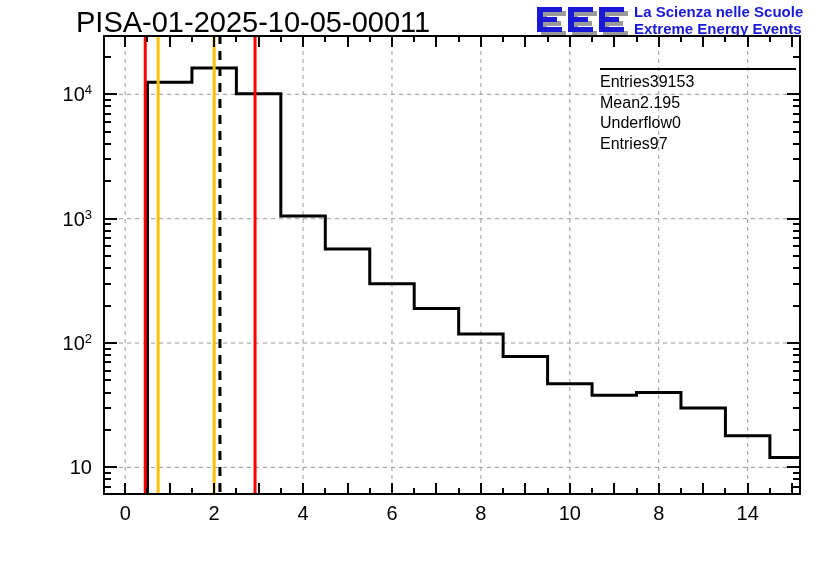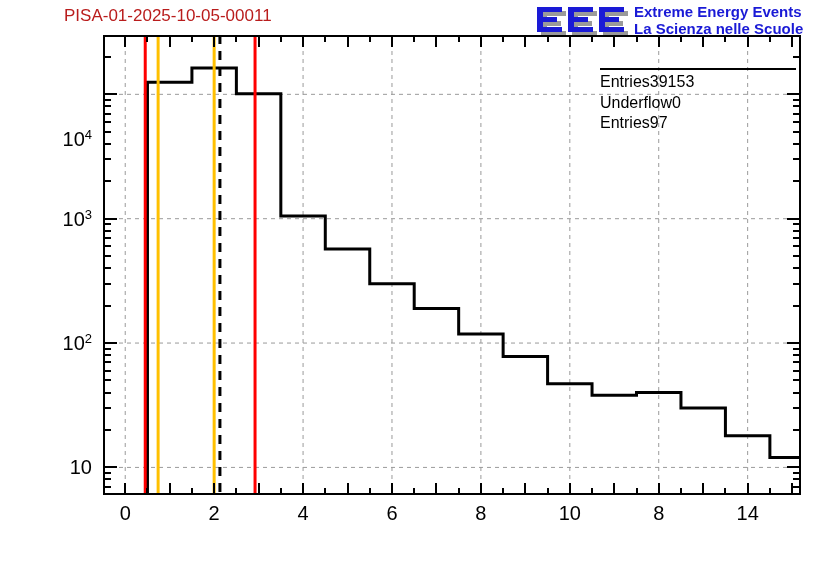--- a/index.html
+++ b/index.html
@@ -2,23 +2,23 @@
 <html><head>
 <meta charset="utf-8">
 <title>PISA-01-2025-10-05-00011</title>
 <style>
   html,body{margin:0;padding:0;background:#ffffff;}
   body{width:836px;height:572px;overflow:hidden;font-family:"Liberation Sans",sans-serif;color:#000;}
   #root{position:relative;width:836px;height:572px;background:#fff;}
 
   
   .plot-title{
-    position:absolute;left:64px;top:6px;
-    font-size:17px;font-weight:normal;letter-spacing:0px;
-    color:#b91c1c;white-space:nowrap;
+    position:absolute;left:76px;top:6px;
+    font-size:29px;font-weight:normal;letter-spacing:0px;
+    color:#000000;white-space:nowrap;
   }
 
   
   .logo-wrap{position:absolute;left:536px;top:2px;width:296px;height:40px;}
   .logo-mark{position:absolute;left:0;top:1px;width:92px;height:36px;}
   .logo-text{position:absolute;left:98px;top:1px;color:#1a1ad6;
     font-size:15px;line-height:17px;font-weight:bold;white-space:nowrap;}
   .logo-text div{letter-spacing:0px;}
 
   
@@ -79,22 +79,22 @@
         <rect x="32" y="14" width="20" height="5"></rect>
         <rect x="32" y="24" width="25" height="5"></rect>
         <rect x="32" y="4" width="6" height="25"></rect>
         <rect x="63" y="4" width="25" height="5"></rect>
         <rect x="63" y="14" width="20" height="5"></rect>
         <rect x="63" y="24" width="25" height="5"></rect>
         <rect x="63" y="4" width="6" height="25"></rect>
       </g>
     </svg>
     <div class="logo-text">
+      <div>La Scienza nelle Scuole</div>
       <div>Extreme Energy Events</div>
-      <div>La Scienza nelle Scuole</div>
     </div>
   </div>
 
   <div class="plot-area">
     <svg id="plot-svg" width="698" height="460" viewBox="0 0 698 460" xmlns="http://www.w3.org/2000/svg">
         <line x1="0" y1="432.41112398751596" x2="698" y2="432.41112398751596" stroke="#9a9a9a" stroke-width="1" stroke-dasharray="4,4"></line>
         <line x1="0" y1="308.05218096803287" x2="698" y2="308.05218096803287" stroke="#9a9a9a" stroke-width="1" stroke-dasharray="4,4"></line>
         <line x1="0" y1="183.69323794854984" x2="698" y2="183.69323794854984" stroke="#9a9a9a" stroke-width="1" stroke-dasharray="4,4"></line>
         <line x1="0" y1="59.33429492906674" x2="698" y2="59.33429492906674" stroke="#9a9a9a" stroke-width="1" stroke-dasharray="4,4"></line>
         <line x1="22.229299363057326" y1="0" x2="22.229299363057326" y2="460" stroke="#9a9a9a" stroke-width="1" stroke-dasharray="4,4"></line>
@@ -112,21 +112,21 @@
         <line x1="116.92611464968152" y1="0" x2="116.92611464968152" y2="460" stroke="#000000" stroke-width="3" stroke-dasharray="9,7"></line>
         <line x1="152.04840764331212" y1="0" x2="152.04840764331212" y2="460" stroke="#ff0000" stroke-width="3"></line>
       </svg>
   </div>
   <div class="frame"></div>
 
   <div id="ylabels">
       <div class="ylab" style="top: 467.411px; width: 92px; left: 0px; right: auto; text-align: right;">10</div>
       <div class="ylab" style="top: 343.052px; width: 92px; left: 0px; right: auto; text-align: right;"><span>10</span><sup>2</sup></div>
       <div class="ylab" style="top: 218.693px; width: 92px; left: 0px; right: auto; text-align: right;"><span>10</span><sup>3</sup></div>
-      <div class="ylab" style="top: 94.3343px; width: 92px; left: 0px; right: auto;  margin-top: 45px;"><span>10</span><sup>4</sup></div>
+      <div class="ylab" style="top: 94.3343px; width: 92px; left: 0px; right: auto; "><span>10</span><sup>4</sup></div>
     </div>
 
   <div id="xlabels">
       <div class="xlab" style="left: 125.229px;">0</div>
       <div class="xlab" style="left: 214.146px;">2</div>
       <div class="xlab" style="left: 303.064px;">4</div>
       <div class="xlab" style="left: 391.981px;">6</div>
       <div class="xlab" style="left: 480.898px;">8</div>
       <div class="xlab" style="left: 569.815px;">10</div>
       <div class="xlab" style="left: 658.732px;">8</div>
@@ -264,20 +264,24 @@
 
 
   <div class="stats">
     <div class="st-rule"></div>
     <div id="stats-rows">
         <div class="st-row">
           <span class="k">Entries</span>
           <span class="v">39153</span>
         </div>
         <div class="st-row">
+          <span class="k">Mean</span>
+          <span class="v">2.195</span>
+        </div>
+        <div class="st-row">
           <span class="k">Underflow</span>
           <span class="v">0</span>
         </div>
         <div class="st-row">
           <span class="k">Entries</span>
           <span class="v">97</span>
         </div>
       </div>
   </div>
 

